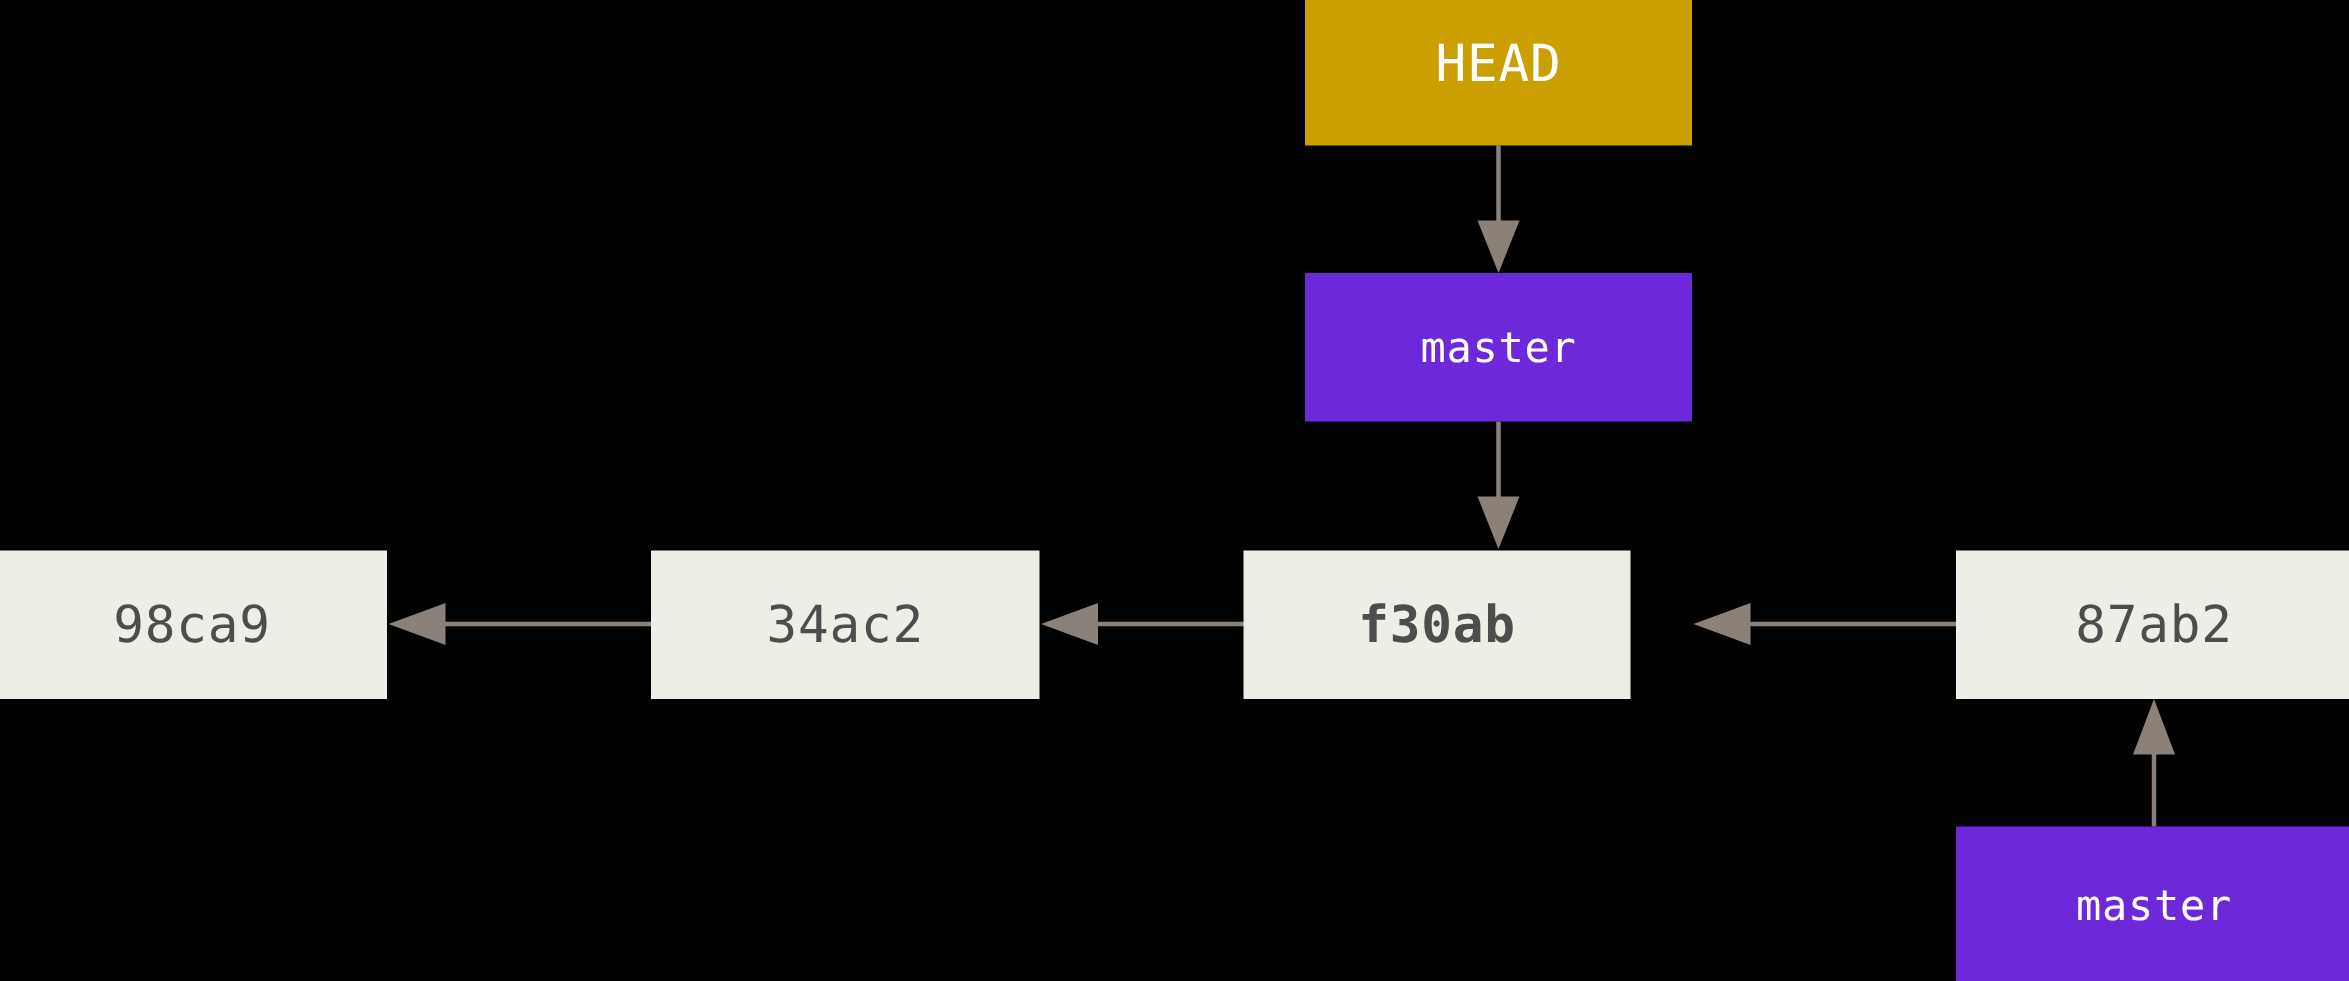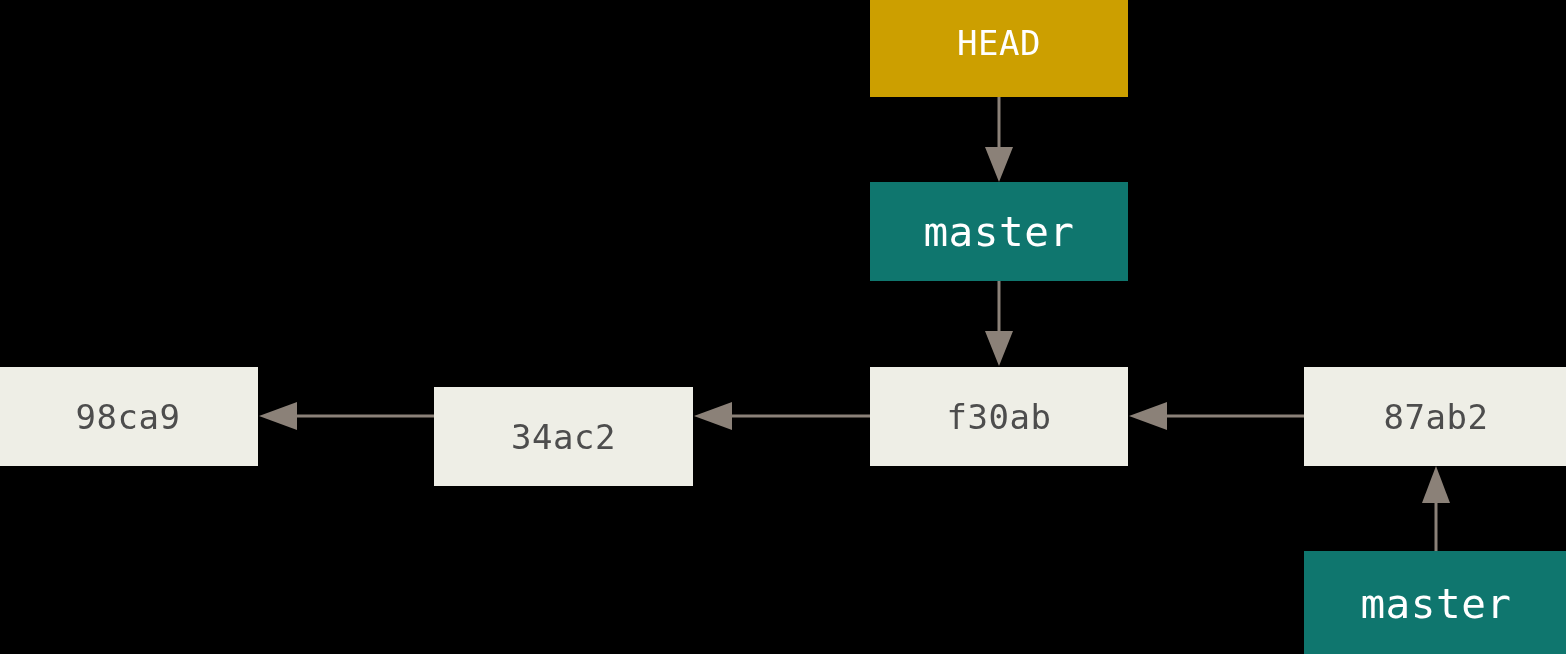--- a/index.html
+++ b/index.html
@@ -24,23 +24,23 @@
     text-align: center;
     white-space: nowrap;
     letter-spacing: 0.5px;
   }
   .node-commit {
     background: #eeeee6;
     color: #4d4d4d;
     font-size: 34px;
   }
   .node-branch {
-    background: #0f766e;
+    background: #6d28d9;
     color: #ffffff;
-    font-size: 41px;
+    font-size: 28px;
   }
   .node-head {
     background: #cc9f00;
     color: #ffffff;
     font-size: 34px;
   }
   .edge-layer {
     position: absolute;
     left: 0;
     top: 0;
@@ -93,25 +93,25 @@
   </div>
 
   <div class="node node-branch" style="left:870px; top:182px; width:258px; height:99px;">
     <span>master</span>
   </div>
 
   <div class="node node-commit" style="left:-2px; top:367px; width:260px; height:99px;">
     <span>98ca9</span>
   </div>
 
-  <div class="node node-commit" style="left:434px; top:367px; width:259px; height:99px;margin-top:20px;">
+  <div class="node node-commit" style="left:434px; top:367px; width:259px; height:99px;">
     <span>34ac2</span>
   </div>
 
-  <div class="node node-commit" style="left:870px; top:367px; width:258px; height:99px;">
+  <div class="node node-commit" style="left:829px; top:367px; width:258px; height:99px;font-weight:bold;">
     <span>f30ab</span>
   </div>
 
   <div class="node node-commit" style="left:1304px; top:367px; width:264px; height:99px;">
     <span>87ab2</span>
   </div>
 
   <div class="node node-branch" style="left:1304px; top:551px; width:264px; height:105px;">
     <span>master</span>
   </div>

